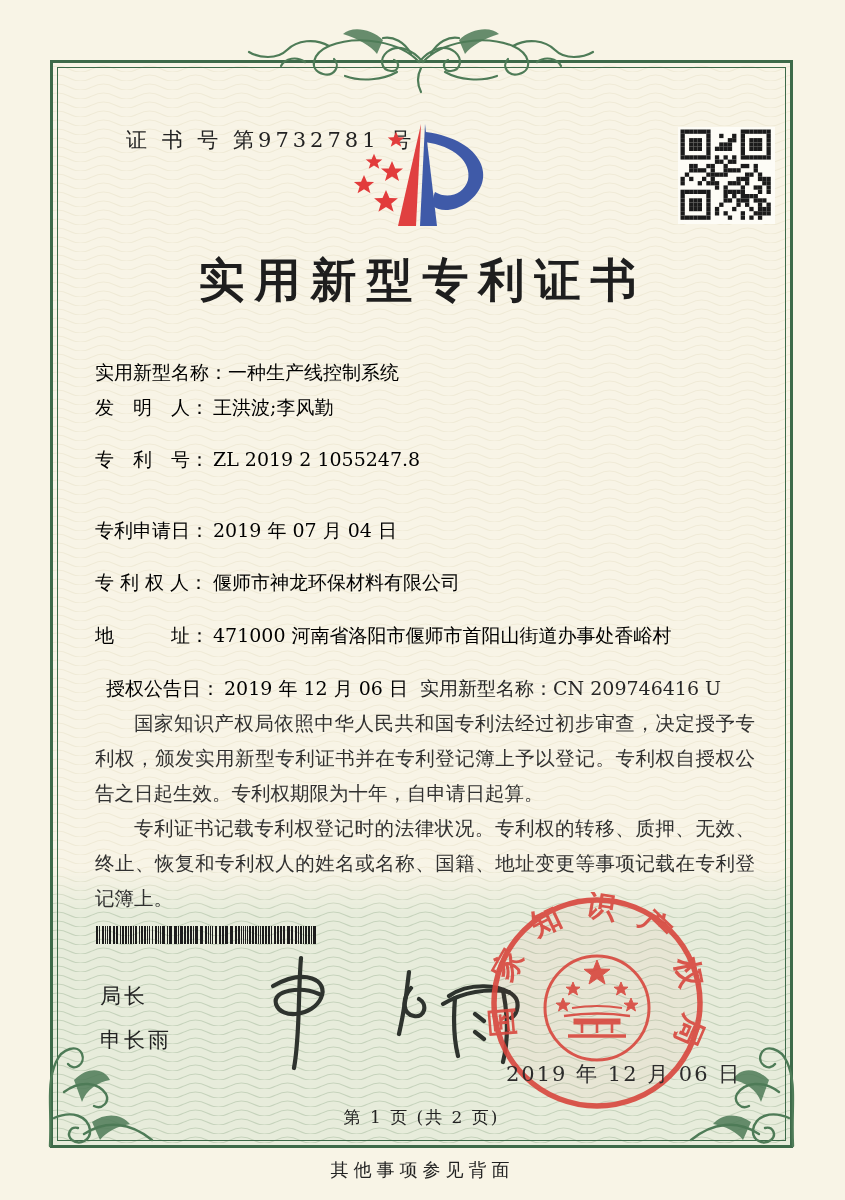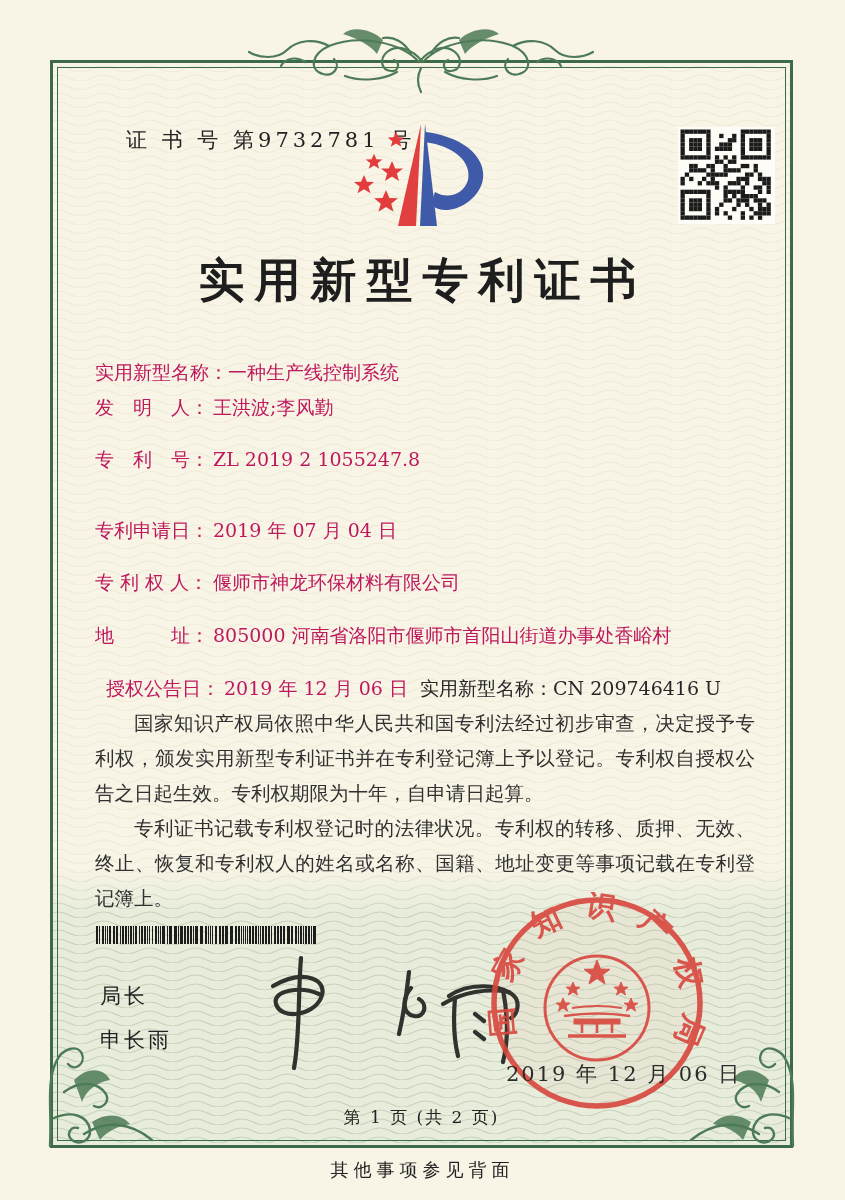--- a/index.html
+++ b/index.html
@@ -18,21 +18,21 @@
   .frame{box-sizing:border-box;z-index:2;pointer-events:none;}
   #frame-outer{left:50px;top:60px;width:743px;height:1088px;border:3px solid #3d6a49;}
   #frame-inner{left:57px;top:67px;width:729px;height:1074px;border:1px solid #3d6a49;}
   .orn{z-index:3;pointer-events:none;}
   .content{z-index:4;}
   #cert-no{left:95px;top:126px;font-size:21px;letter-spacing:4px;color:#222;margin-left:31px;}
   #logo{left:336px;top:118px;}
   #qr{left:678px;top:127px;width:97px;height:97px;background:#fdfcf6;}
   #title{left:0;width:845px;top:250px;text-align:center;font-size:46px;font-weight:bold;
          letter-spacing:10px;color:#1e1e1e;}
-  .field{left:95px;width:665px;font-size:19px;color:#be185d;white-space:nowrap;}
+  .field{left:95px;width:665px;font-size:19px;color:#000000;white-space:nowrap;}
   .field .lbl{display:inline-block;min-width:118px;}
   .f0{top:360px}.f1{top:395px}.f2{top:447px}.f3{top:518px}.f4{top:570px}.f5{top:623px}
   #grant-date{top:676px;margin-left:11px;}
   #grant-no{left:420px;top:676px;font-size:19px;color:#262626;white-space:nowrap;}
   #paragraphs{left:95px;top:706px;width:660px;font-size:19.5px;line-height:35px;
               text-align:justify;color:#303030;}
   #paragraphs p{margin:0;text-indent:2em;}
   #barcode{left:96px;top:926px;width:224px;height:18px;display:flex;align-items:stretch;}
   #barcode div{background:#1d1d1d;height:100%;}
   #director-label{left:100px;top:982px;font-size:21px;letter-spacing:3px;color:#222;}
@@ -375,21 +375,21 @@
   <div class="abs content field f2">
     <span class="lbl">专　利　号：</span><span>ZL 2019 2 1055247.8</span>
   </div>
   <div class="abs content field f3">
     <span class="lbl">专利申请日：</span><span>2019 年 07 月 04 日</span>
   </div>
   <div class="abs content field f4">
     <span class="lbl">专 利 权 人：</span><span>偃师市神龙环保材料有限公司</span>
   </div>
   <div class="abs content field f5">
-    <span class="lbl">地　　　址：</span><span>805000 河南省洛阳市偃师市首阳山街道办事处香峪村</span>
+    <span class="lbl">地　　　址：</span><span>471000 河南省洛阳市偃师市首阳山街道办事处香峪村</span>
   </div>
   <div class="abs content field" id="grant-date">
     <span class="lbl">授权公告日：</span><span>2019 年 12 月 06 日</span>
   </div>
   <div class="abs content" id="grant-no">
     <span>实用新型名称：</span><span>CN 209746416 U</span>
   </div>
 
   <div id="paragraphs" class="abs content">
     <p>国家知识产权局依照中华人民共和国专利法经过初步审查，决定授予专利权，颁发实用新型专利证书并在专利登记簿上予以登记。专利权自授权公告之日起生效。专利权期限为十年，自申请日起算。</p>

